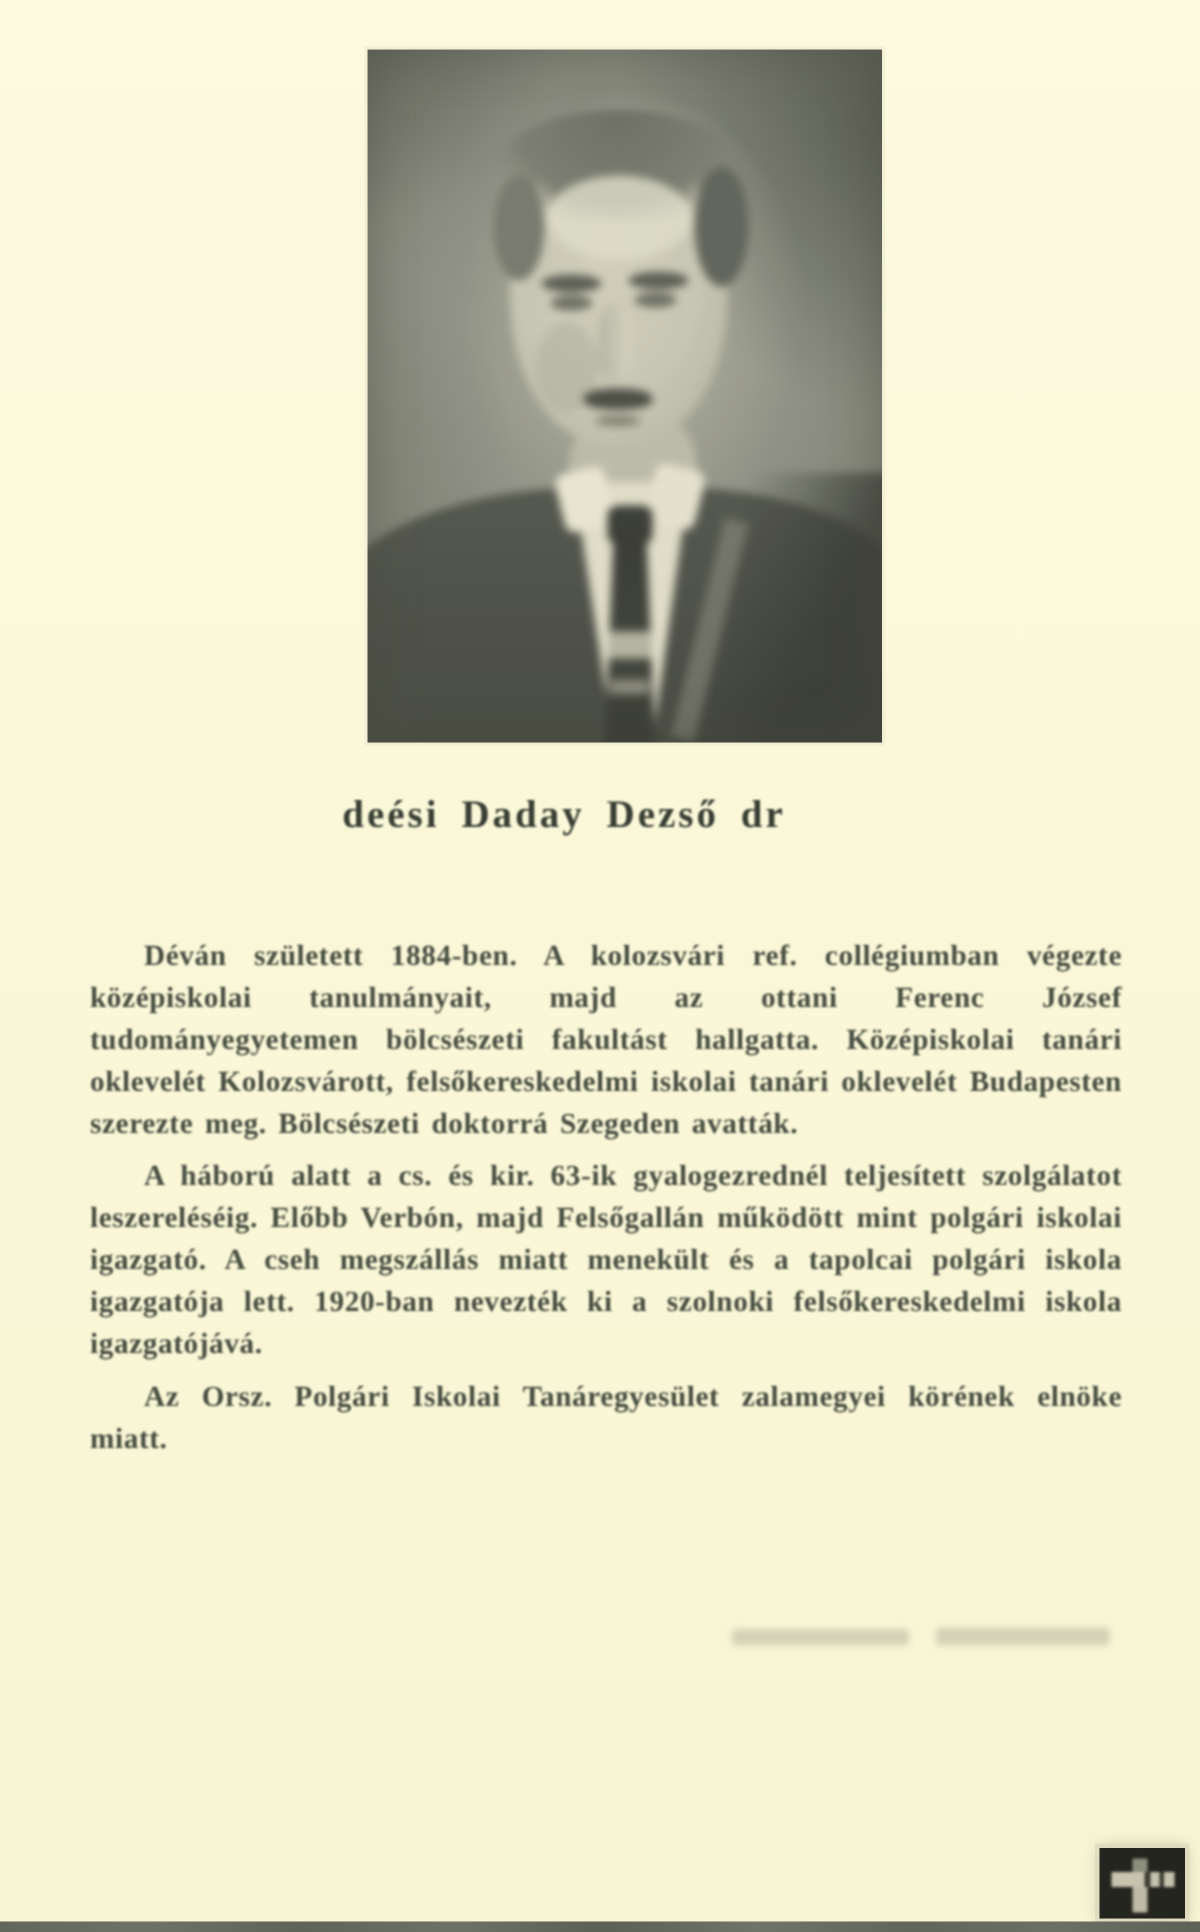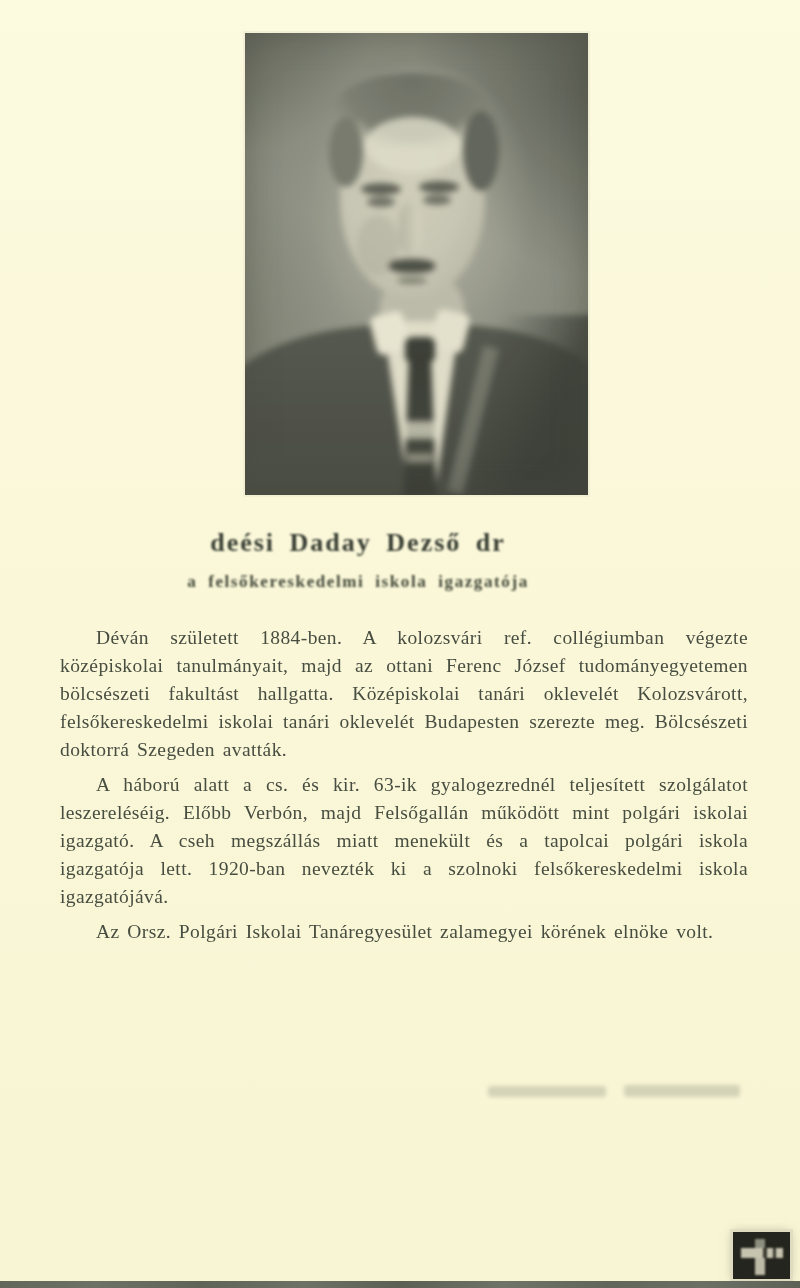--- a/index.html
+++ b/index.html
@@ -87,36 +87,37 @@
     background: linear-gradient(180deg, #383b32 0%, #41443a 60%, #363931 100%);
     clip-path: polygon(18% 0, 82% 0, 100% 100%, 0 100%); }
   .ph-tie-pin { left: 168px; top: 396px; width: 30px; height: 18px;
     background: rgba(205,203,183,0.85); }
   .ph-tie-pin2 { left: 170px; top: 428px; width: 26px; height: 10px;
     background: rgba(190,188,168,0.6); }
   .photo-vignette { position: absolute; inset: 0; pointer-events: none;
     box-shadow: inset 0 0 34px rgba(70,73,63,0.45); }
 
   
-  .title-block { position: absolute; left: 0; top: 528px; width: 716px; text-align: center; }
+  .title-block { position: absolute; left: 18px; top: 528px; width: 716px; text-align: center; }
   .page-title {
     font-size: 26px; font-weight: bold; color: #383e33;
     letter-spacing: 2px; word-spacing: 6px;
     filter: blur(0.8px); margin: 0;
   }
   .page-subtitle {
     font-size: 17px; font-weight: bold; color: #434939;
     letter-spacing: 1.6px; word-spacing: 5px;
     filter: blur(0.9px); margin: 14px 0 0 0;
   }
 
   
   .bio {
     position: absolute; left: 60px; top: 624px; width: 688px;
     filter: blur(0.7px);
+    font-weight: bold;
   }
   .bio p {
     margin: 0 0 7px 0;
     font-size: 19.5px; line-height: 28px;
     text-align: justify; text-indent: 36px;
     color: #474d40;
     letter-spacing: 0.4px; word-spacing: 2.5px;
   }
 
   
@@ -179,31 +180,30 @@
       <div class="ph-tie-knot"></div>
       <div class="ph-tie"></div>
       <div class="ph-tie-pin"></div>
       <div class="ph-tie-pin2"></div>
     </div>
     <div class="photo-vignette"></div>
   </div>
 
   <div class="title-block">
     <h1 class="page-title">deési Daday Dezső dr</h1>
-    <h2 class="page-subtitle">a felsőkereskedelmi iskola igazgatója</h2>
   </div>
 
   <div class="bio">
 
       <p>Déván született 1884-ben. A kolozsvári ref. collégiumban végezte középiskolai tanulmányait, majd az ottani Ferenc József tudományegyetemen bölcsészeti fakultást hallgatta. Középiskolai tanári oklevelét Kolozsvárott, felsőkereskedelmi iskolai tanári oklevelét Budapesten szerezte meg. Bölcsészeti doktorrá Szegeden avatták.</p>
 
       <p>A háború alatt a cs. és kir. 63-ik gyalogezrednél teljesített szolgálatot leszereléséig. Előbb Verbón, majd Felsőgallán működött mint polgári iskolai igazgató. A cseh megszállás miatt menekült és a tapolcai polgári iskola igazgatója lett. 1920-ban nevezték ki a szolnoki felsőkereskedelmi iskola igazgatójává.</p>
 
 
-      <p>Az Orsz. Polgári Iskolai Tanáregyesület zalamegyei körének elnöke volt.</p>
+      <p>Az Orsz. Polgári Iskolai Tanáregyesület zalamegyei körének elnöke miatt.</p>
     </div>
 
   <div class="ghost ghost-1"></div>
   <div class="ghost ghost-2"></div>
 
   <div class="watermark">
     <div class="wm-icon">
       <div class="wm-hbar"></div>
       <div class="wm-notch1"></div>
       <div class="wm-notch2"></div>

